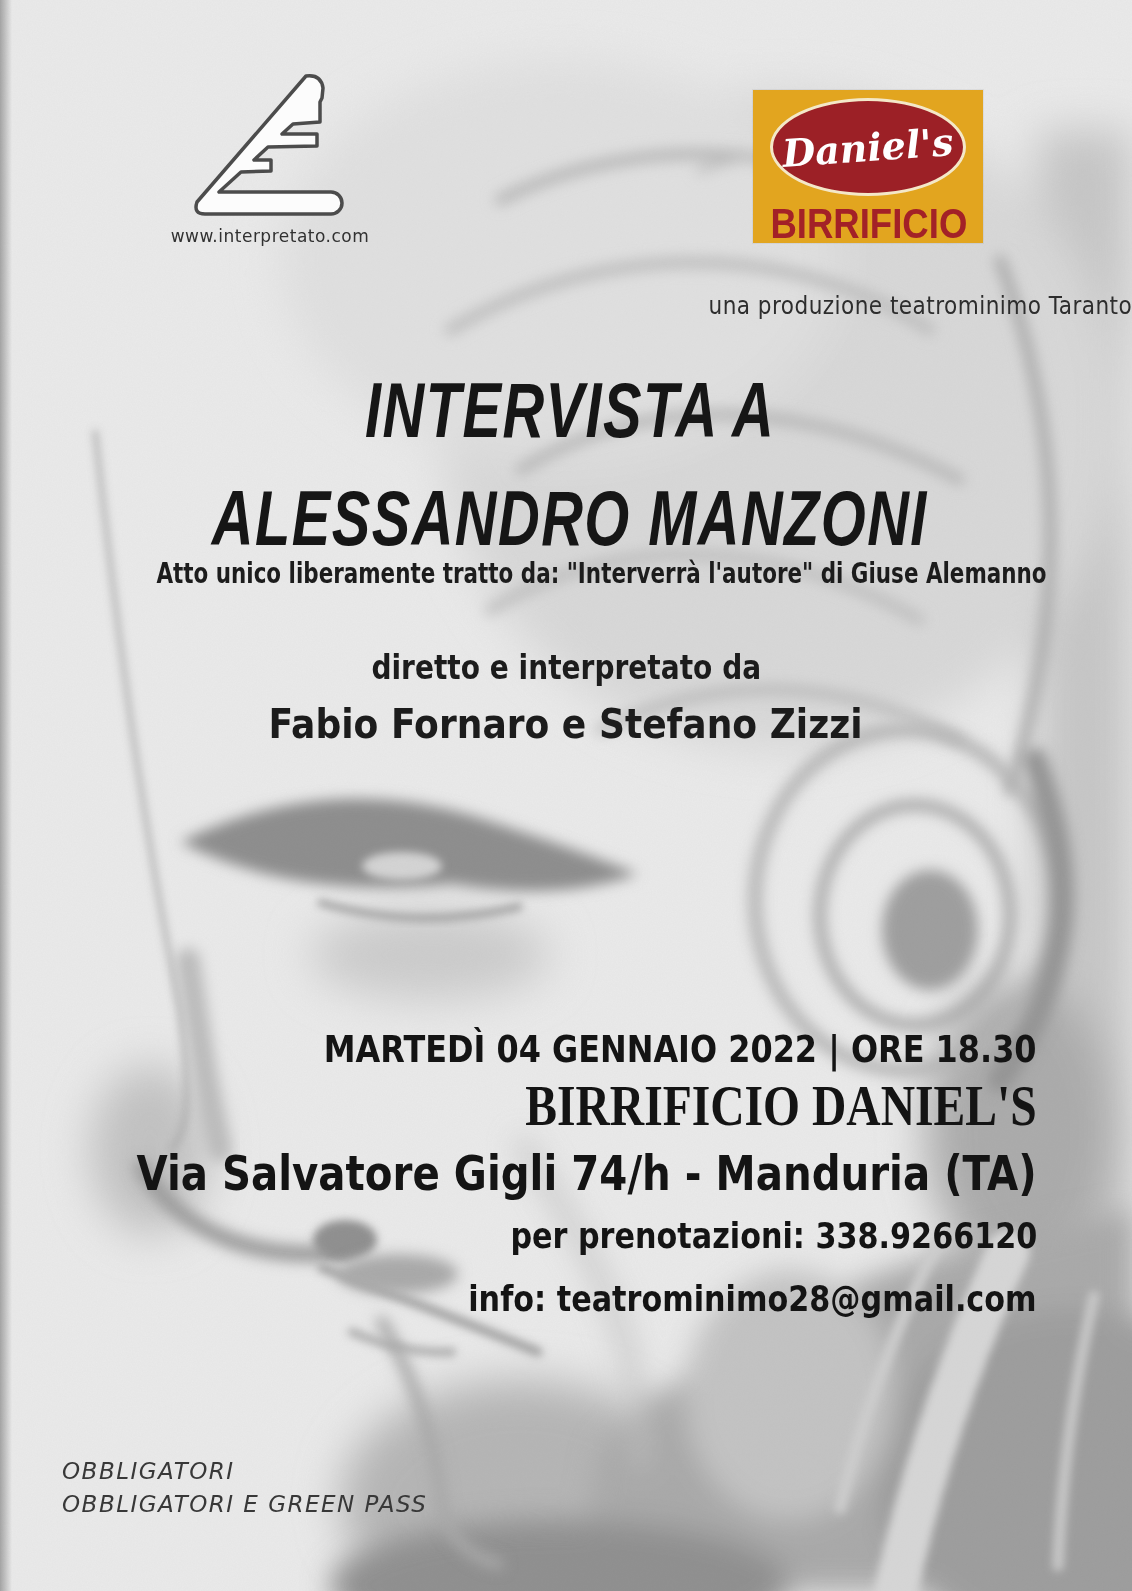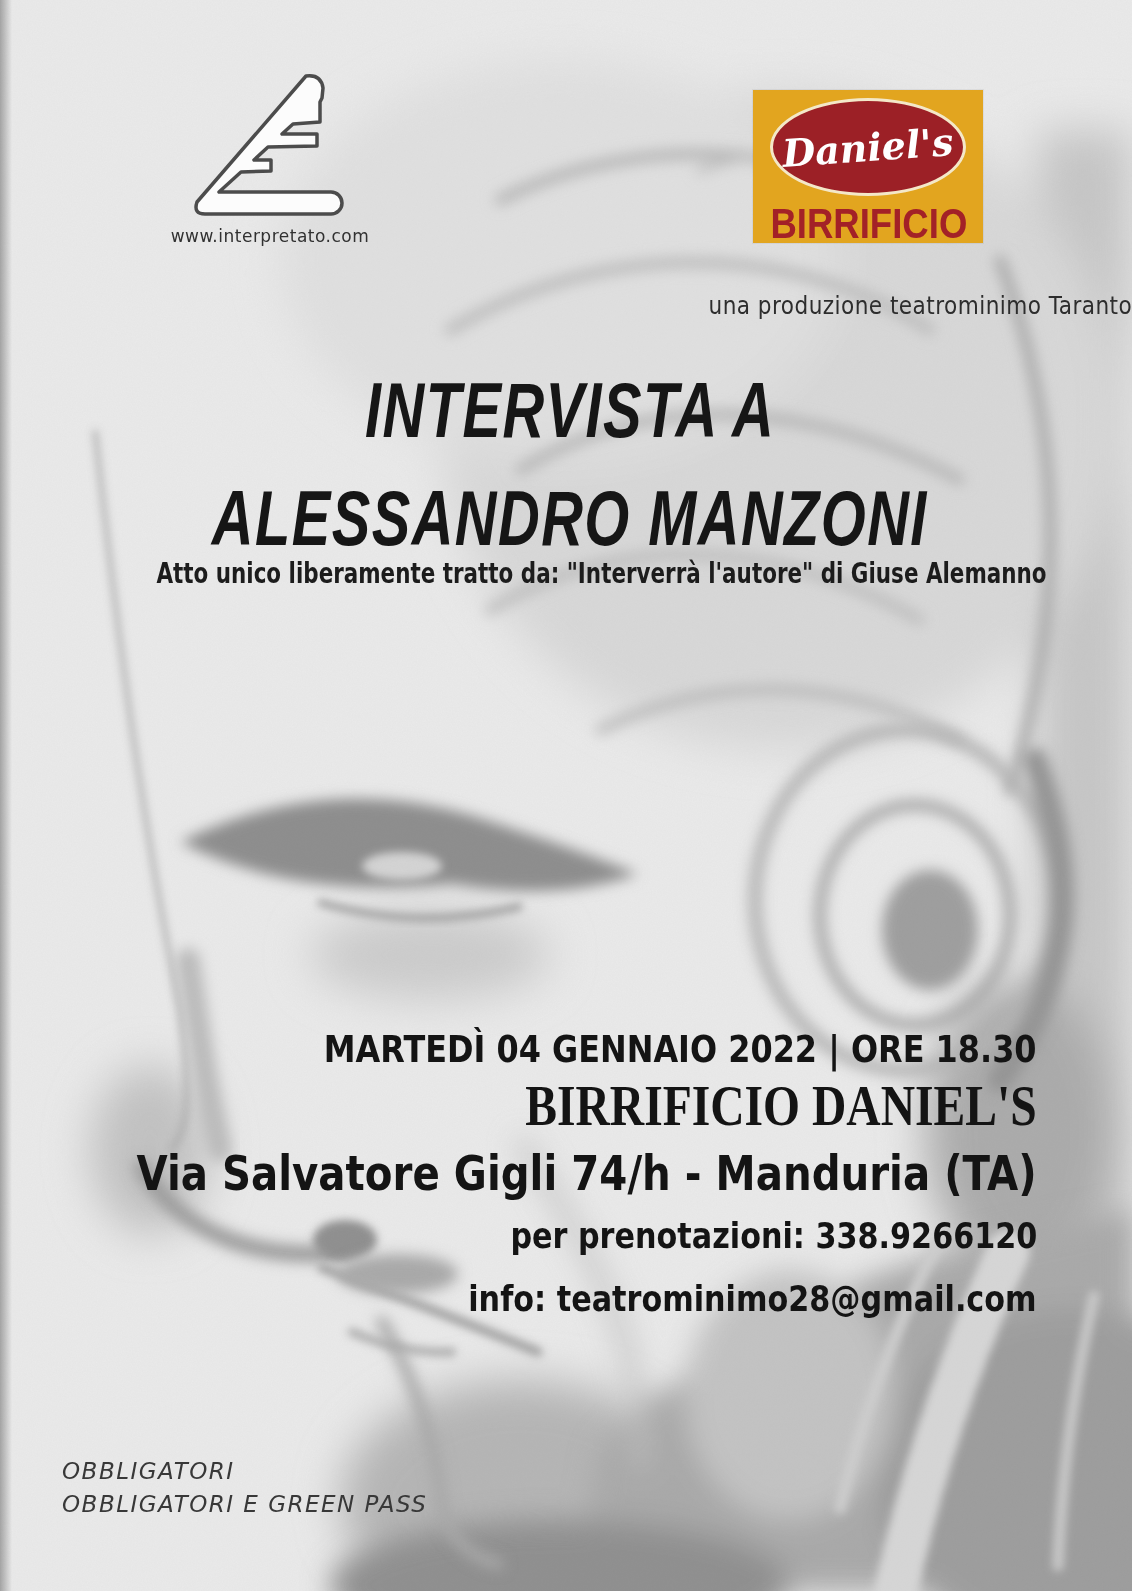--- a/index.html
+++ b/index.html
@@ -184,20 +184,28 @@
 
   <h1 class="title">
     <span class="cx">INTERVISTA A</span><br>
     <span class="cx">ALESSANDRO MANZONI</span>
   </h1>
 
   <div class="subtitle">
     <span class="cx">Atto unico liberamente tratto da: "Interverrà l'autore" di Giuse Alemanno</span>
   </div>
 
+  <div class="credits">
+    <div class="credits-label">
+      <span class="cx">diretto e interpretato da</span>
+    </div>
+    <div class="credits-names">
+      <span class="cx">Fabio Fornaro e Stefano Zizzi</span>
+    </div>
+  </div>
 
   <div class="event">
     <div class="ev1">
       <span class="cxr">MARTEDÌ 04 GENNAIO 2022 | ORE 18.30</span>
     </div>
     <div class="ev2">
       <span class="cxr">BIRRIFICIO DANIEL'S</span>
     </div>
     <div class="ev3">
       <span class="cxr">Via Salvatore Gigli 74/h - Manduria (TA)</span>

